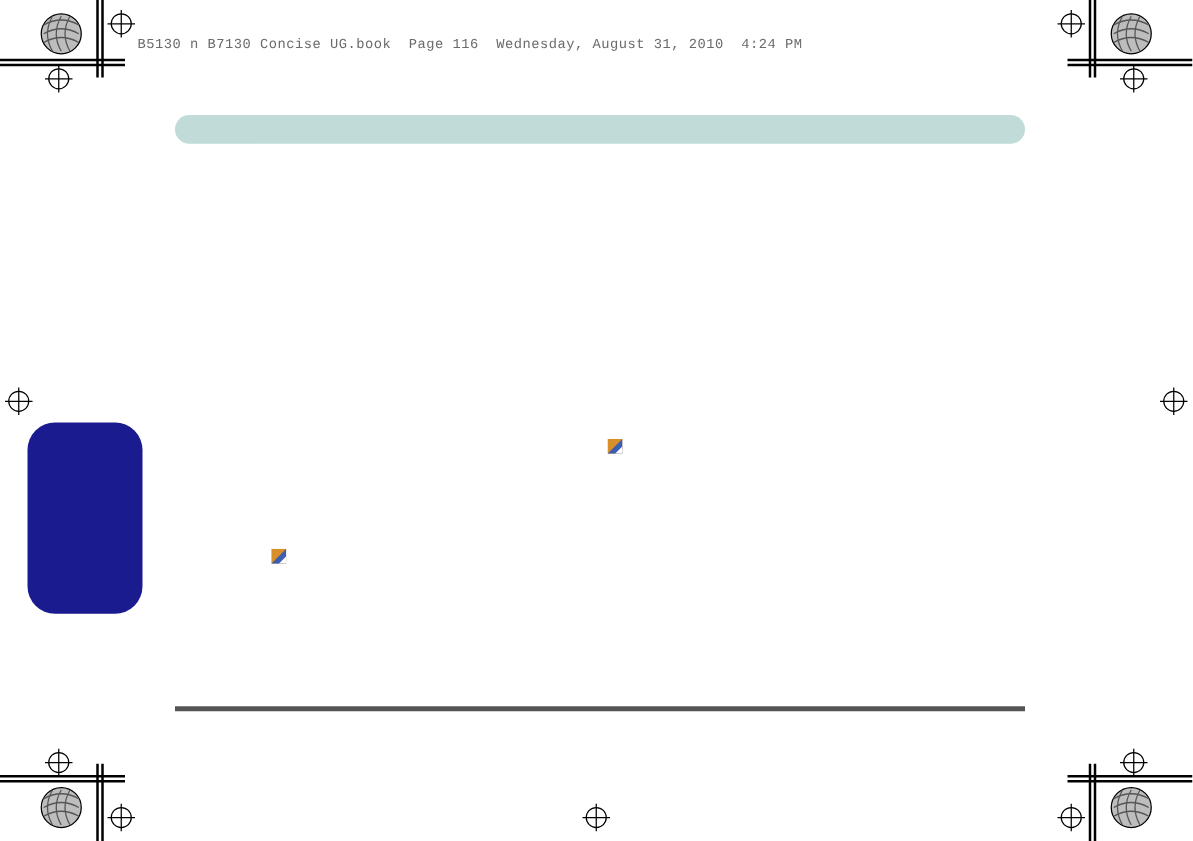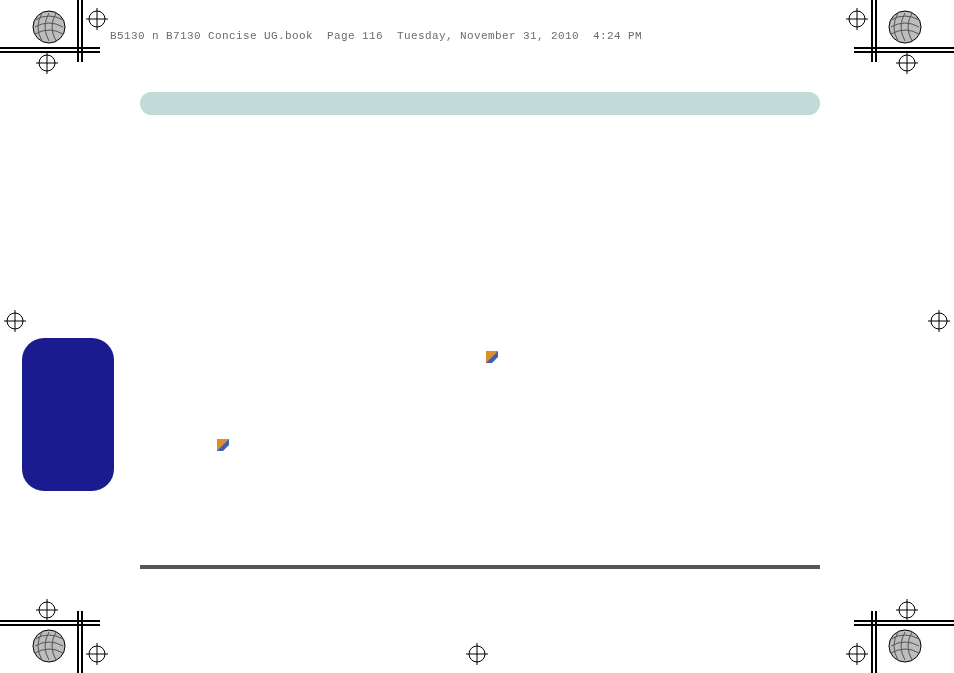--- a/index.html
+++ b/index.html
@@ -71,21 +71,21 @@
     top: 565px;
     left: 140px;
     width: 680px;
     height: 4px;
     background: #555555;
   }
 </style>
 </head>
 <body>
 
-<div class="header-text">B5130 n B7130 Concise UG.book  Page 116  Tuesday, November 31, 2010  4:24 PM</div>
+<div class="header-text">B5130 n B7130 Concise UG.book  Page 116  Wednesday, August 31, 2010  4:24 PM</div>
 
 <div class="teal-bar"></div>
 
 <div class="blue-tab"></div>
 
 <svg class="mini-icon" style="top:351px; left:486px" viewBox="0 0 12 12">
   <rect x="0" y="0" width="12" height="12" fill="#d98f2a"></rect>
   <polygon points="12,0 12,12 0,12" fill="#3b5fb3"></polygon>
   <polygon points="12,12 6,12 12,6" fill="#ffffff"></polygon>
 </svg>

